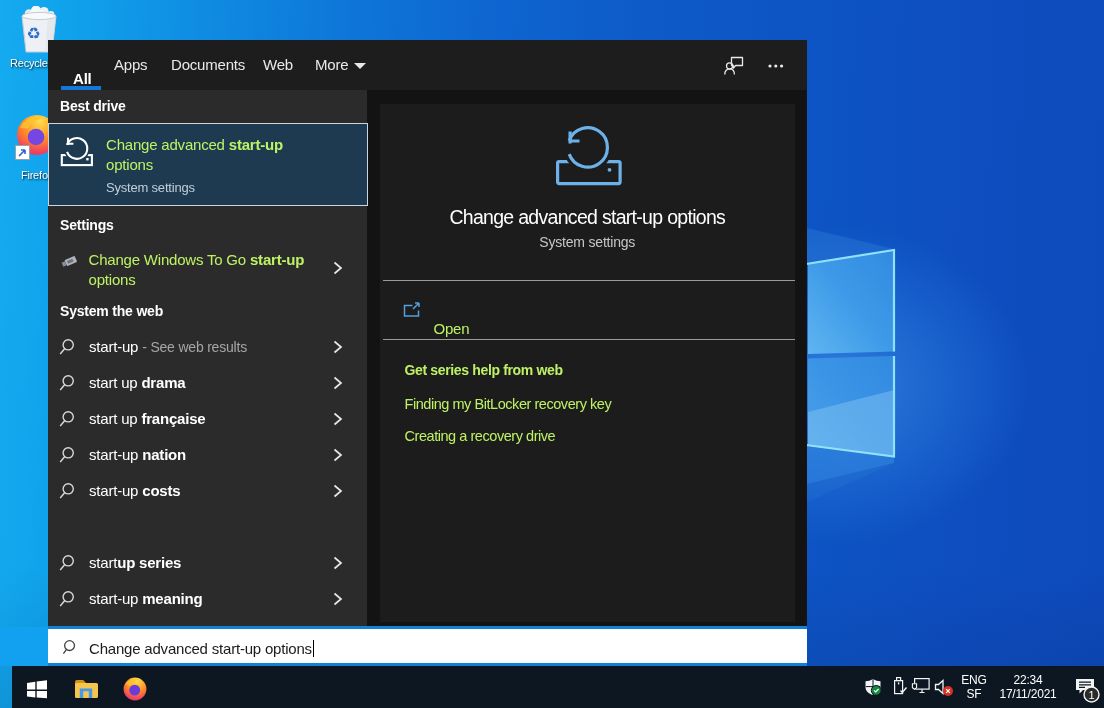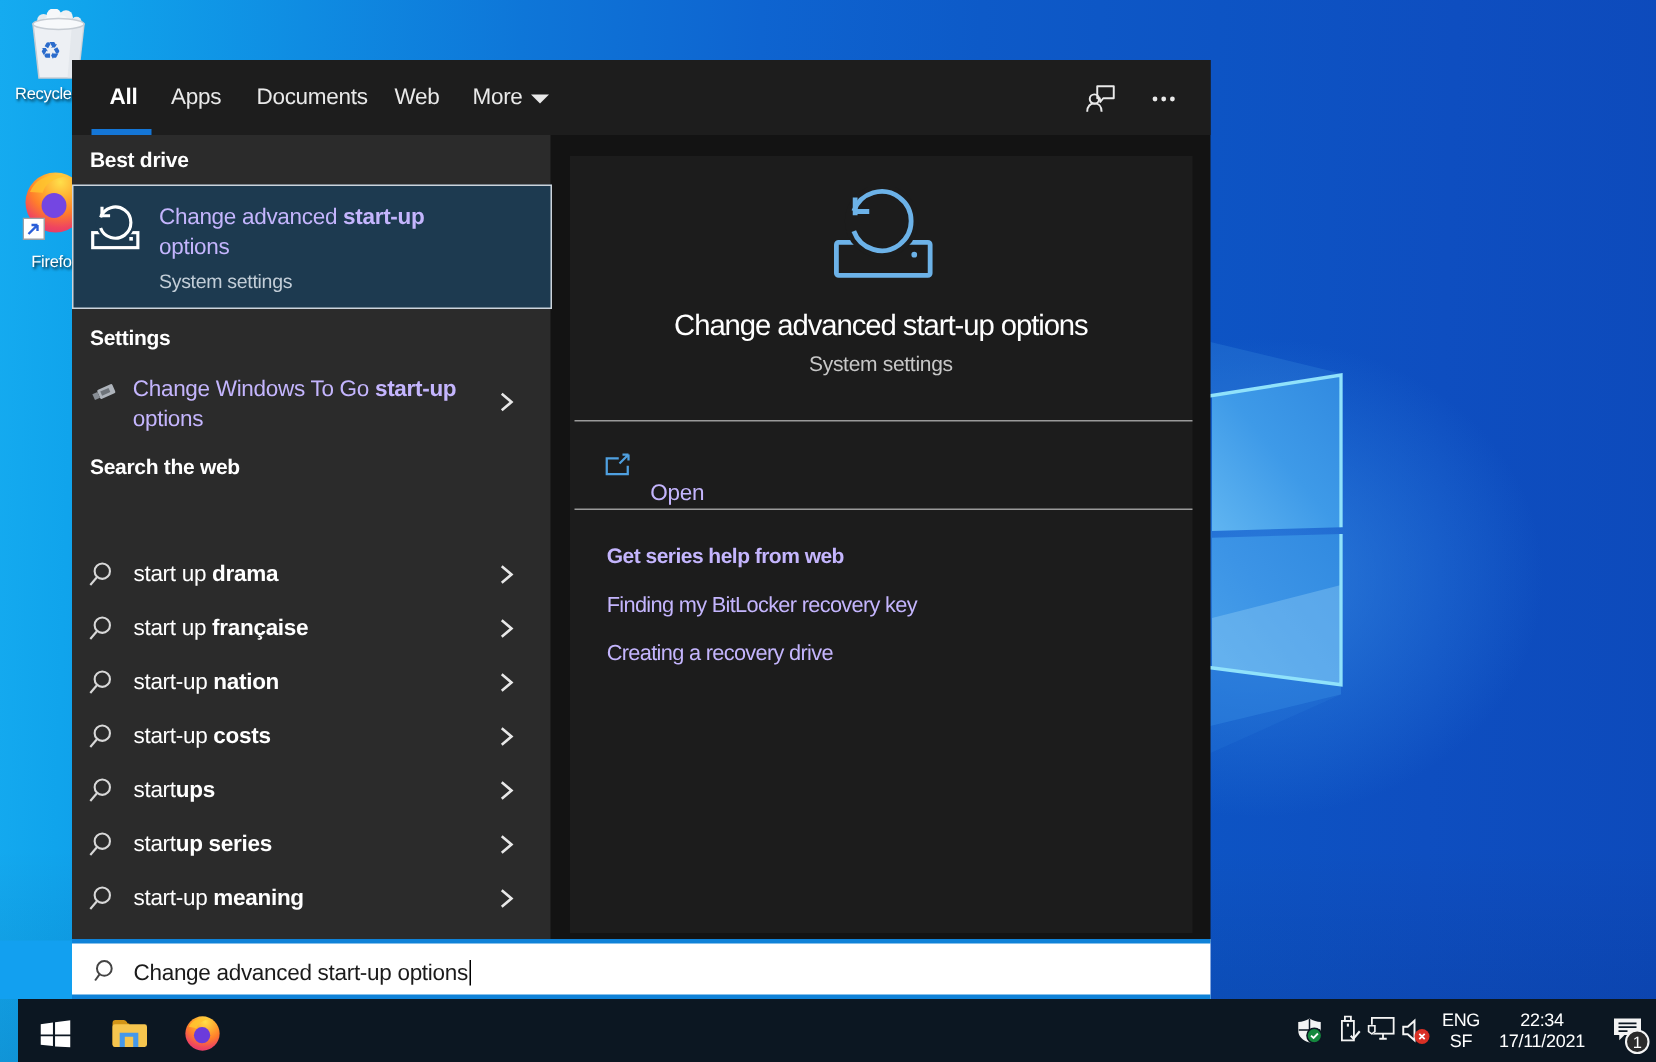--- a/index.html
+++ b/index.html
@@ -15,21 +15,21 @@
   .desklabel { position:absolute; color:#fff; font-size:11px; text-align:center;
     text-shadow:1px 1px 2px rgba(0,0,0,.85); width:76px; }
 
   
   #panel { position:absolute; left:48px; top:40px; width:759px; height:588px; background:#131313; }
   #phead { position:absolute; left:0; top:0; width:759px; height:50px; background:#1d1d1d; color:#e9e9e9; }
   .tab { position:absolute; top:0; height:50px; line-height:50px; font-size:15px; }
   #leftcol { position:absolute; left:0; top:50px; width:319px; height:538px; background:#2b2b2b; }
   #card { position:absolute; left:331.5px; top:64px; width:415.5px; height:518px; background:#1c1c1c; }
   .hdrlbl { position:absolute; color:#fff; font-weight:bold; font-size:14px; }
-  .rowtxt { position:absolute; color:#c4b5fd; font-size:15px; line-height:18px; white-space:nowrap; }
+  .rowtxt { position:absolute; color:#bef264; font-size:15px; line-height:18px; white-space:nowrap; }
   .chev { position:absolute; left:282px; width:16px; height:16px; }
   .mag { position:absolute; left:13px; width:17px; height:17px; }
   .gray { color:#a6a6a6; }
   .srow { position:absolute; left:0; width:319px; height:36px; }
   .srow > span { position:absolute; left:41px; top:9px; color:#fff; font-size:15px; white-space:nowrap; }
   .srow svg.m { position:absolute; left:10px; top:9px; }
   .srow svg.c { position:absolute; left:282px; top:10px; }
 
   
   #bestbox { position:absolute; left:0px; top:33px; width:319.5px; height:83px;
@@ -107,21 +107,21 @@
   </svg>
   <svg width="15" height="15" viewBox="0 0 15 15" style="position:absolute;left:-1px;top:31px;">
     <rect x="0.5" y="0.5" width="14" height="14" fill="#fff" stroke="#9aa0a6"></rect>
     <path d="M4 11 L10 5 M10 5 L6 5 M10 5 L10 9" stroke="#2b5fd9" stroke-width="1.6" fill="none"></path>
   </svg>
 </div>
 <div class="desklabel" style="left:-1px;top:169px;">Firefox</div>
 
 <div id="panel">
   <div id="phead">
-    <span class="tab" style="left:25px;font-weight:bold;color:#fff;">All</span>
+    <span class="tab" style="left:25px;font-weight:bold;color:#fff;margin-top:14px;">All</span>
     <span class="tab" style="left:66px;">Apps</span>
     <span class="tab" style="left:123px;">Documents</span>
     <span class="tab" style="left:215px;">Web</span>
     <span class="tab" style="left:267px;">More</span>
     <svg style="position:absolute;left:306px;top:22px" width="12" height="8" viewBox="0 0 12 8">
         <polygon points="0,1 12,1 6,7" fill="#e9e9e9"></polygon>
       </svg>
     <svg style="position:absolute;left:676px;top:15px" width="22" height="22" viewBox="0 0 22 22" fill="none" stroke="#e9e9e9" stroke-width="1.3">
       <path d="M7.5 2.5 L18.5 2.5 L18.5 10.5 L11.5 10.5 L9.5 13 L9.2 10.5 L7.5 10.5 Z" stroke-linejoin="round"></path>
       <circle cx="5.6" cy="11" r="3.1"></circle>
@@ -156,21 +156,31 @@
         <rect x="5.2" y="6.5" width="11" height="6.5" rx="1" fill="#aeb4bb"></rect>
         <rect x="1.5" y="7.6" width="3.7" height="4.3" fill="#878d94"></rect>
         <rect x="7" y="8.2" width="6" height="3" fill="#6e747a"></rect>
       </g>
     </svg>
     <div class="rowtxt" style="left:40.5px;top:161px;">Change Windows To Go <b>start-up</b></div>
     <div class="rowtxt" style="left:40.5px;top:181px;">options</div>
     <svg class="chev" style="top:170px" width="16" height="16" viewBox="0 0 16 16">
         <polyline points="4.5,2.5 11,8 4.5,13.5" fill="none" stroke="#e8e8e8" stroke-width="1.7"></polyline>
       </svg>
-    <div class="hdrlbl" style="left:12px;top:213px;">Search the web</div>
+    <div class="hdrlbl" style="left:12px;top:213px;">System the web</div>
+    <div class="srow" style="top:239px;">
+        <svg class="m" width="18" height="18" viewBox="0 0 18 18">
+          <circle cx="10.2" cy="6.8" r="5.1" fill="none" stroke="#d8d8d8" stroke-width="1.4"></circle>
+          <path d="M6.6 10.8 L2.2 16" stroke="#d8d8d8" stroke-width="1.4"></path>
+        </svg>
+        <svg class="c" width="16" height="16" viewBox="0 0 16 16">
+          <polyline points="4.5,2.5 11,8 4.5,13.5" fill="none" stroke="#e8e8e8" stroke-width="1.7"></polyline>
+        </svg>
+        <span>start-up <span class="gray" style="font-size:14px;">- See web results</span></span>
+      </div>
     <div class="srow" style="top:275px;">
         <svg class="m" width="18" height="18" viewBox="0 0 18 18">
           <circle cx="10.2" cy="6.8" r="5.1" fill="none" stroke="#d8d8d8" stroke-width="1.4"></circle>
           <path d="M6.6 10.8 L2.2 16" stroke="#d8d8d8" stroke-width="1.4"></path>
         </svg>
         <svg class="c" width="16" height="16" viewBox="0 0 16 16">
           <polyline points="4.5,2.5 11,8 4.5,13.5" fill="none" stroke="#e8e8e8" stroke-width="1.7"></polyline>
         </svg>
         <span>start up <b>drama</b></span>
       </div>
@@ -196,30 +206,20 @@
       </div>
     <div class="srow" style="top:383px;">
         <svg class="m" width="18" height="18" viewBox="0 0 18 18">
           <circle cx="10.2" cy="6.8" r="5.1" fill="none" stroke="#d8d8d8" stroke-width="1.4"></circle>
           <path d="M6.6 10.8 L2.2 16" stroke="#d8d8d8" stroke-width="1.4"></path>
         </svg>
         <svg class="c" width="16" height="16" viewBox="0 0 16 16">
           <polyline points="4.5,2.5 11,8 4.5,13.5" fill="none" stroke="#e8e8e8" stroke-width="1.7"></polyline>
         </svg>
         <span>start-up <b>costs</b></span>
-      </div>
-    <div class="srow" style="top:419px;">
-        <svg class="m" width="18" height="18" viewBox="0 0 18 18">
-          <circle cx="10.2" cy="6.8" r="5.1" fill="none" stroke="#d8d8d8" stroke-width="1.4"></circle>
-          <path d="M6.6 10.8 L2.2 16" stroke="#d8d8d8" stroke-width="1.4"></path>
-        </svg>
-        <svg class="c" width="16" height="16" viewBox="0 0 16 16">
-          <polyline points="4.5,2.5 11,8 4.5,13.5" fill="none" stroke="#e8e8e8" stroke-width="1.7"></polyline>
-        </svg>
-        <span>start<b>ups</b></span>
       </div>
     <div class="srow" style="top:455px;">
         <svg class="m" width="18" height="18" viewBox="0 0 18 18">
           <circle cx="10.2" cy="6.8" r="5.1" fill="none" stroke="#d8d8d8" stroke-width="1.4"></circle>
           <path d="M6.6 10.8 L2.2 16" stroke="#d8d8d8" stroke-width="1.4"></path>
         </svg>
         <svg class="c" width="16" height="16" viewBox="0 0 16 16">
           <polyline points="4.5,2.5 11,8 4.5,13.5" fill="none" stroke="#e8e8e8" stroke-width="1.7"></polyline>
         </svg>
         <span>start<b>up series</b></span>

